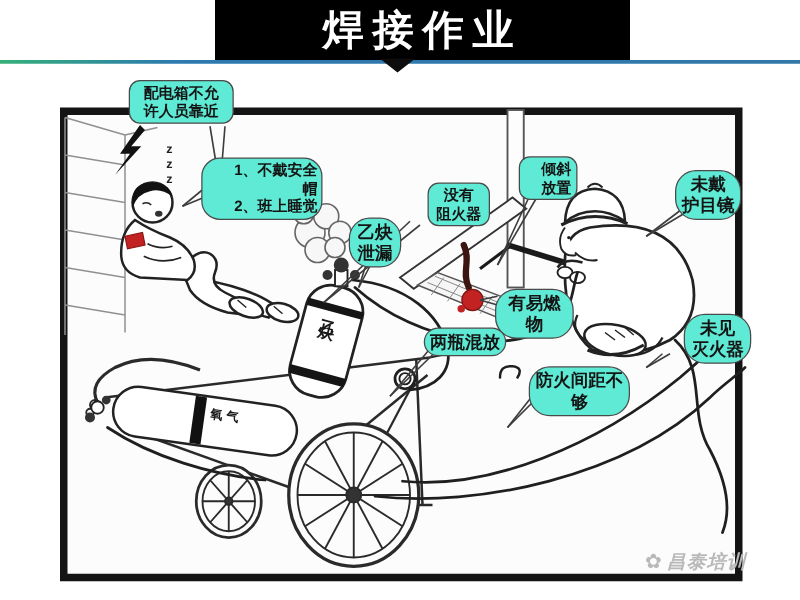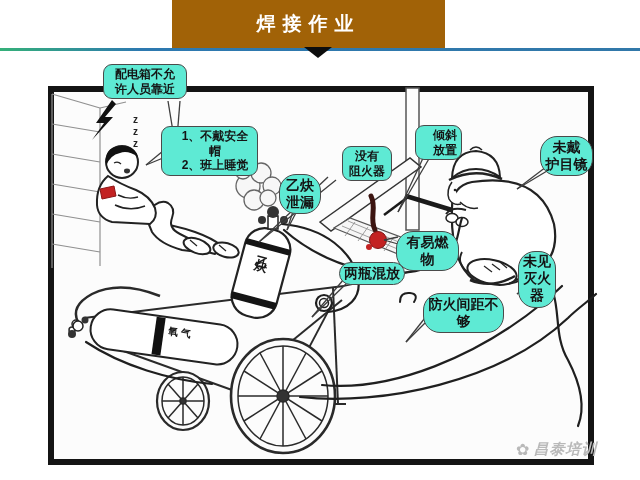--- a/index.html
+++ b/index.html
@@ -6,42 +6,42 @@
   body{
     width:640px;height:480px;position:relative;overflow:hidden;
     background:#ffffff;
     font-family:"Liberation Sans","DejaVu Sans",sans-serif;
   }
   .divider{
     position:absolute;left:0;top:48px;width:640px;height:3px;z-index:1;
     background:linear-gradient(90deg,#35b079 0%,#2d79b0 22%,#3178a9 100%);
   }
   .title-box{
-    position:absolute;left:172px;top:0;width:273px;height:48px;z-index:2;
-    background:#a16207;color:#ffffff;display:flex;align-items:center;justify-content:center;
-    font-size:19px;font-weight:bold;letter-spacing:7px;
+    position:absolute;left:172px;top:0;width:332px;height:48px;z-index:2;
+    background:#000000;color:#ffffff;display:flex;align-items:center;justify-content:center;
+    font-size:33px;font-weight:bold;letter-spacing:7px;
   }
   .title-pointer{
     position:absolute;left:304px;top:47px;width:0;height:0;z-index:2;
     border-left:14px solid transparent;border-right:14px solid transparent;
     border-top:11px solid #0d0d0d;
   }
   .frame{
     position:absolute;left:48px;top:86px;width:546px;height:379px;z-index:0;
     box-sizing:border-box;border:6px solid #141414;background:#fcfcfc;
   }
   svg.art{position:absolute;left:0;top:0;z-index:2;pointer-events:none;}
   .callout{
     position:absolute;z-index:3;box-sizing:border-box;
     background:#5eead4;border:1.6px solid #4a4a4a;border-radius:9px;
     color:#141414;font-size:12px;font-weight:600;line-height:1.22;
     text-align:center;padding:2px 3px;white-space:pre-line;
   }
   .callout.small{font-size:14px;border-radius:17px;}
-  .callout.left{text-align:center;padding-left:14px;}
+  .callout.left{text-align:right;padding-left:14px;border-radius:15px;}
   .art-label{position:absolute;z-index:2;color:#1a1a1a;font-weight:bold;white-space:pre-line;}
   .label-acetylene{left:256px;top:246px;writing-mode:vertical-rl;transform:rotate(15deg);font-size:13px;letter-spacing:3px;}
   .label-oxygen{left:168px;top:326px;transform:rotate(8deg);font-size:10px;letter-spacing:3px;}
   .label-zzz{left:133px;top:114px;font-size:10px;line-height:1.2;color:#222;}
   .watermark{
     position:absolute;left:516px;top:440px;z-index:4;display:flex;align-items:center;gap:4px;
     color:#b9b9b9;
   }
   .watermark .wm-icon{font-size:16px;line-height:1;}
   .watermark .wm-text{font-size:15px;font-weight:bold;letter-spacing:1px;font-style:italic;}
@@ -251,21 +251,21 @@
 2、班上睡觉</div>
 <div class="callout" style="left:322px;top:146px;width:50px;margin-left:20px;">没有
 阻火器</div>
 <div class="callout small" style="left:279px;top:174px;width:42px;">乙炔
 泄漏</div>
 <div class="callout" style="left:415px;top:125px;width:47px;padding-left:16px;">倾斜
 放置</div>
 <div class="callout small" style="left:540px;top:136px;width:53px;">未戴
 护目镜</div>
 <div class="callout small" style="left:396px;top:231px;width:63px;">有易燃物</div>
-<div class="callout small" style="left:518px;top:251px;width:38px;font-family:Liberation Mono, monospace;">未见
+<div class="callout small" style="left:547px;top:251px;width:54px;">未见
 灭火器</div>
 <div class="callout small" style="left:339px;top:262px;width:66px;">两瓶混放</div>
 <div class="callout small" style="left:423px;top:293px;width:81px;">防火间距不够</div>
 
 <div class="watermark">
   <span class="wm-icon">✿</span>
   <span class="wm-text">昌泰培训</span>
 </div>
 
 </body></html>

